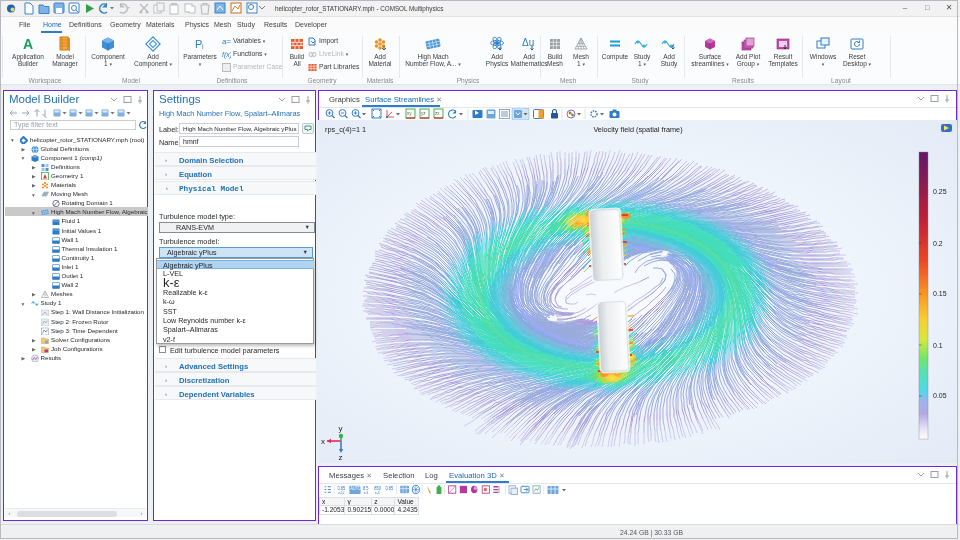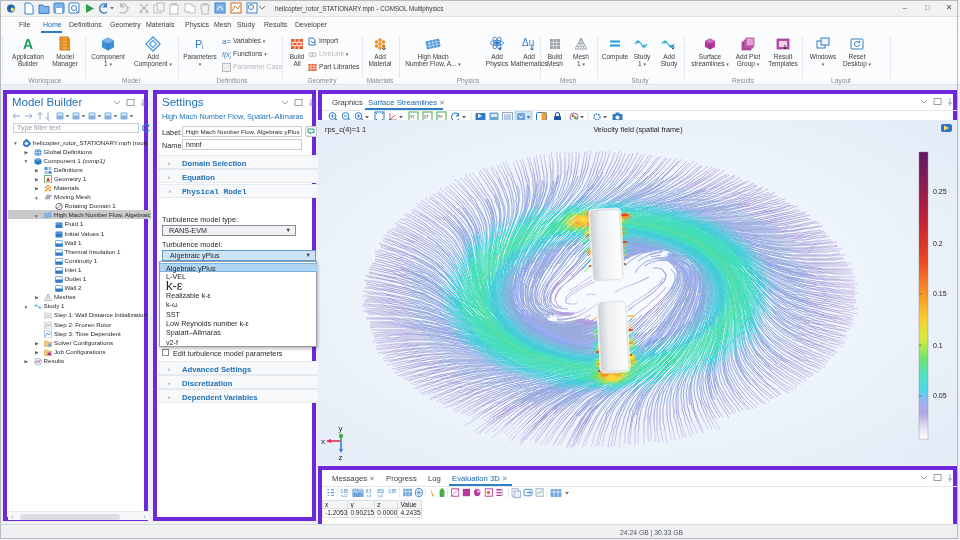--- a/index.html
+++ b/index.html
@@ -9,21 +9,21 @@
 .winbtn{position:absolute;top:0;width:22px;height:16px;color:#555;font-size:8px;text-align:center;line-height:16px;}
 #menubar{position:absolute;left:0;top:17px;width:960px;height:16px;background:#fbfbfc;}
 .menu{position:absolute;top:4px;font-size:7px;color:#3f4144;}
 #ribbon{position:absolute;left:0;top:33px;width:960px;height:52px;background:#fbfcfd;border-bottom:1px solid #e2e5e9;}
 .rsep{position:absolute;top:3px;height:42px;width:1px;background:#e5e8ec;}
 .rgroup{position:absolute;top:44px;font-size:6.6px;color:#85888d;text-align:center;width:80px;margin-left:-40px;}
 .rlab{position:absolute;text-align:center;font-size:6.5px;color:#3a3b3d;line-height:7.2px;width:90px;margin-left:-45px;white-space:nowrap;}
 .rsm{position:absolute;font-size:6.8px;color:#3a3b3d;white-space:nowrap;}
 .rsm.dim{color:#b7b9bd;}
 #workarea{position:absolute;left:0;top:85px;width:960px;height:439px;background:#eceff3;}
-.panel{position:absolute;background:#fff;border:4px solid #6d28d9;}
+.panel{position:absolute;background:#fff;border:1px solid #6d28d9;}
 .ptitle{position:absolute;font-size:11.5px;color:#2272b9;}
 .psub{position:absolute;font-size:7.4px;color:#2272b9;}
 .ftext{font-size:7.3px;color:#1f2125;position:absolute;white-space:nowrap;}
 .dim{color:#9a9ea6;}
 .input{position:absolute;border:1px solid #c9cdd4;background:#fff;font-size:7px;color:#1f2125;padding-left:3px;}
 .ssec{position:absolute;left:1px;width:161px;height:14px;background:#f6f8fa;border-top:1px solid #e6e9ed;border-bottom:1px solid #e6e9ed;}
 .ssec b{position:absolute;left:24px;top:3px;font-size:7.7px;color:#2272b9;font-weight:bold;}
 .ssec i{position:absolute;left:10px;top:3.5px;font-size:6px;color:#555;font-style:normal;}
 .gtab{position:absolute;font-size:7.7px;color:#3c4043;white-space:nowrap;}
 .gtab .x{color:#888;font-size:7px;}
@@ -570,21 +570,21 @@
       </div>
       <div class="ssec" style="top:75px;">
         <i>›</i>
         <b>Equation</b>
       </div>
       <div class="ssec" style="top:89.5px;font-family:Liberation Mono, monospace;">
         <i>›</i>
         <b>Physical Model</b>
       </div>
       <div class="ftext" style="left:5px;top:121px;">Turbulence model type:</div>
-      <div class="abs" style="left:5px;top:131px;width:134px;height:11px;background:#f0f1f3;border:1px solid #898d93;font-size:7.2px;color:#1f2125;line-height:9.5px;padding-left:6px;">RANS-EVM<span style="position:absolute;right:4px;top:0;color:#333;font-size:5.5px;">▼</span></div>
+      <div class="abs" style="left:5px;top:131px;width:156px;height:11px;background:#f0f1f3;border:1px solid #898d93;font-size:7.2px;color:#1f2125;line-height:9.5px;padding-left:16px;">RANS-EVM<span style="position:absolute;right:4px;top:0;color:#333;font-size:5.5px;">▼</span></div>
       <div class="ftext" style="left:5px;top:146px;">Turbulence model:</div>
       <div class="abs" style="left:5px;top:156px;width:154px;height:11px;background:#cde3f6;border:1px solid #5a9bd4;font-size:7.2px;color:#1f2125;line-height:9.5px;padding-left:7px;">Algebraic yPlus<span style="position:absolute;right:4px;top:0;color:#333;font-size:5.5px;">▼</span></div>
       <div class="abs" style="left:2px;top:167px;width:158px;height:86px;background:#fff;border:1px solid #979ba1;box-shadow:1px 2px 3px rgba(0,0,0,0.25);z-index:5;">
         <div class="abs" style="left:0;top:0.5px;width:157px;height:9.2px;background:#aed4f2;border-top:1px solid #7ab2e0;border-bottom:1px solid #7ab2e0;font-size:7.2px;color:#1f2125;line-height:9.2px;padding-left:6px;">Algebraic yPlus</div>
         <div class="abs" style="left:0;top:9.9px;width:157px;height:9.2px;font-size:7.2px;color:#1f2125;line-height:9.2px;padding-left:6px;">L-VEL</div>
         <div class="abs" style="left:0;top:19.3px;width:157px;height:9.2px;font-size:13px;color:#1f2125;line-height:9.2px;padding-left:6px;">k-ε</div>
         <div class="abs" style="left:0;top:28.7px;width:157px;height:9.2px;font-size:7.2px;color:#1f2125;line-height:9.2px;padding-left:6px;">Realizable k-ε</div>
         <div class="abs" style="left:0;top:38.1px;width:157px;height:9.2px;font-size:7.2px;color:#1f2125;line-height:9.2px;padding-left:6px;">k-ω</div>
         <div class="abs" style="left:0;top:47.5px;width:157px;height:9.2px;font-size:7.2px;color:#1f2125;line-height:9.2px;padding-left:6px;">SST</div>
         <div class="abs" style="left:0;top:56.9px;width:157px;height:9.2px;font-size:7.2px;color:#1f2125;line-height:9.2px;padding-left:6px;">Low Reynolds number k-ε</div>
@@ -869,21 +869,21 @@
         <path d="M341,453 l-2.2,-4 4.4,0 z" fill="#3e7cc6" stroke="none"></path>
       </g>
       <text x="321" y="444" font-size="8" fill="#222">x</text>
       <text x="338.5" y="431" font-size="8" fill="#222">y</text>
       <text x="338.5" y="460" font-size="8" fill="#222">z</text>
       <rect x="941" y="124" width="11" height="8" rx="2" fill="#2f6fd0"></rect>
       <path d="M944,125.5 l5,2.5 -5,2.5 z" fill="#ffe24a"></path>
     </svg>
     <div class="panel" id="btpanel" style="left:318px;top:381px;width:639px;height:140px;">
       <div class="gtab" style="left:10px;top:4px;">Messages <span class="x">✕</span></div>
-      <div class="gtab" style="left:64px;top:4px;">Progress</div>
+      <div class="gtab" style="left:64px;top:4px;">Selection</div>
       <div class="gtab" style="left:106px;top:4px;">Log</div>
       <div class="gtab active" style="left:130px;top:4px;">Evaluation 3D <span class="x">✕</span></div>
       <div class="tabline" style="left:127px;top:14px;width:63px;"></div>
       <div class="abs" style="left:0;top:15.5px;width:637px;height:1px;background:#e4e7ec;"></div>
       <svg class="abs" style="left:597px;top:3px" width="38" height="9" viewBox="0 0 38 9">
         <path d="M2,3 l3,3 3,-3" fill="none" stroke="#9aa0a8" stroke-width="1"></path>
         <rect x="15" y="1.5" width="7" height="6" fill="none" stroke="#9aa0a8" stroke-width="1"></rect>
         <path d="M31,1 v5 m-2,0 h4 m-2,0 v2.5" fill="none" stroke="#9aa0a8" stroke-width="1"></path>
       </svg>
       <svg class="abs" style="left:4px;top:17px" width="280" height="13" viewBox="0 0 280 13">

